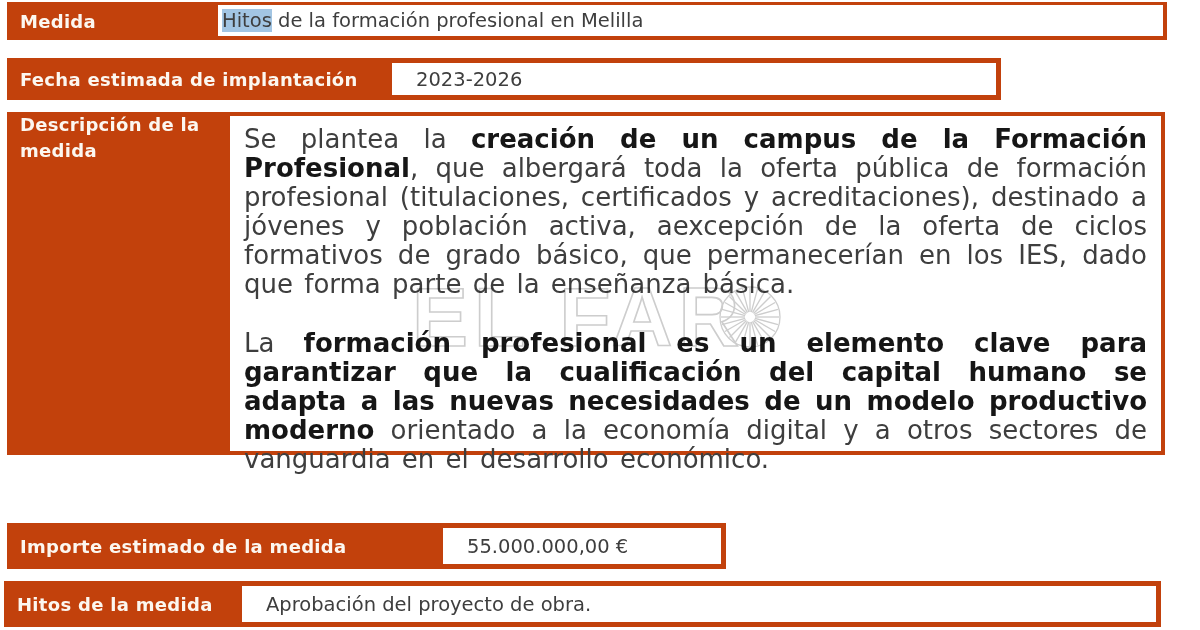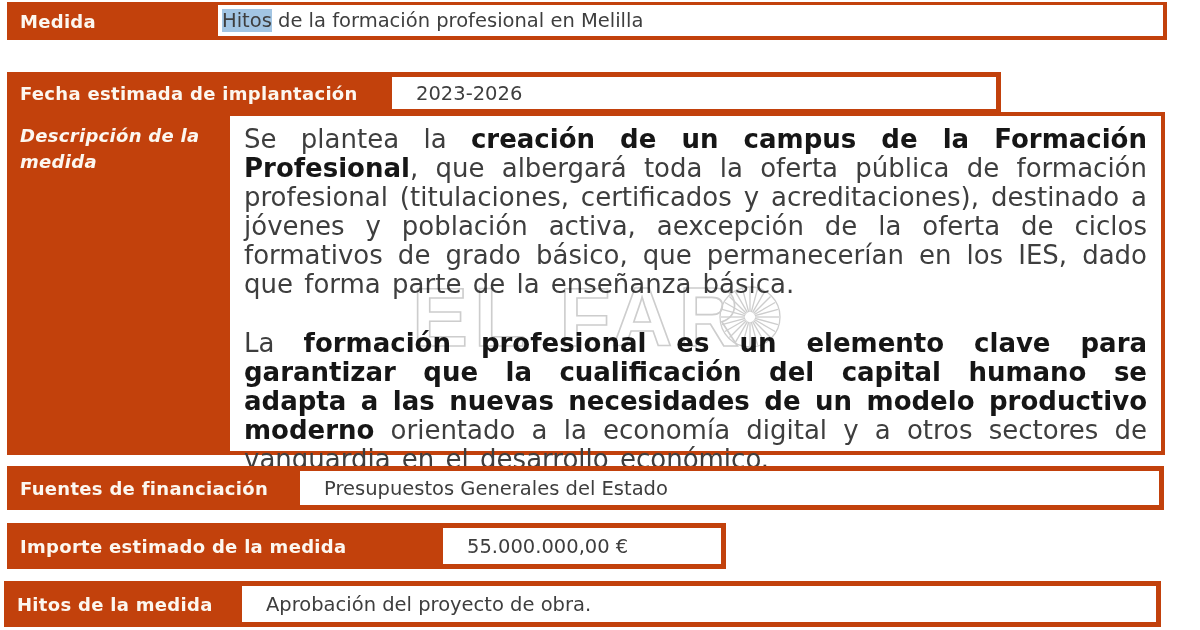--- a/index.html
+++ b/index.html
@@ -13,25 +13,25 @@
     position:absolute;left:13px;top:0;bottom:0;display:flex;align-items:center;
     font-weight:bold;font-size:18px;color:#FCF7F0;letter-spacing:.3px;z-index:1;
   }
   .val{position:relative;z-index:1;padding-left:24px;font-size:19.5px;color:#3E3E3E;white-space:nowrap;}
   .hl{background:#A2C5E3;}
   b{color:#161616;}
   
   #r1{left:7px;top:2px;width:1160px;height:38px;}
   #r1 .vbox{left:211px;top:3px;right:4px;bottom:4px;}
   #r1 .val{padding-left:4px;}
-  #r2{left:7px;top:72px;width:994px;height:42px;}
+  #r2{left:7px;top:58px;width:994px;height:42px;}
   #r2 .vbox{left:385px;top:5px;right:5px;bottom:5px;}
   #r3{left:7px;top:112px;width:1158px;height:343px;}
   #r3 .vbox{left:223px;top:4px;right:4px;bottom:4px;display:block;padding:9px 14px;box-sizing:border-box;}
-  #r3 .label{display:block;align-items:flex-start;padding-top:11px;width:198px;line-height:1.45;font-style:italic;}
+  #r3 .label{display:block;align-items:flex-start;width:198px;line-height:1.45;}
   #r4{left:7px;top:466px;width:1157px;height:44px;}
   #r4 .vbox{left:293px;top:5px;right:5px;bottom:5px;}
   #r5{left:7px;top:523px;width:719px;height:46px;}
   #r5 .vbox{left:436px;top:5px;right:5px;bottom:5px;}
   #r6{left:4px;top:581px;width:1157px;height:46px;}
   #r6 .vbox{left:238px;top:5px;right:5px;bottom:5px;}
   
   .desc p{margin:0;text-align:justify;font-size:26px;line-height:29px;color:#3E3E3E;word-spacing:3px;}
   .desc p + p{margin-top:30px;}
   
@@ -60,26 +60,20 @@
   </div>
 
   <div class="row" id="r3">
     <div class="label">Descripción de la medida</div>
     <div class="vbox desc">
       <p><span>Se plantea la </span><b>creación de un campus de la Formación Profesional</b><span>, que albergará toda la oferta pública de formación profesional (titulaciones, certificados y acreditaciones), destinado a jóvenes y población activa, aexcepción de la oferta de ciclos formativos de grado básico, que permanecerían en los IES, dado que forma parte de la enseñanza básica.</span></p>
       <p><span>La </span><b>formación profesional es un elemento clave para garantizar que la cualificación del capital humano se adapta a las nuevas necesidades de un modelo productivo moderno</b><span> orientado a la economía digital y a otros sectores de vanguardia en el desarrollo económico.</span></p>
     </div>
   </div>
 
-  <div class="row" id="r4">
-    <div class="label">Fuentes de financiación</div>
-    <div class="vbox">
-      <div class="val">Presupuestos Generales del Estado</div>
-    </div>
-  </div>
 
   <div class="row" id="r5">
     <div class="label">Importe estimado de la medida</div>
     <div class="vbox">
       <div class="val">55.000.000,00 €</div>
     </div>
   </div>
 
   <div class="row" id="r6">
     <div class="label">Hitos de la medida</div>

